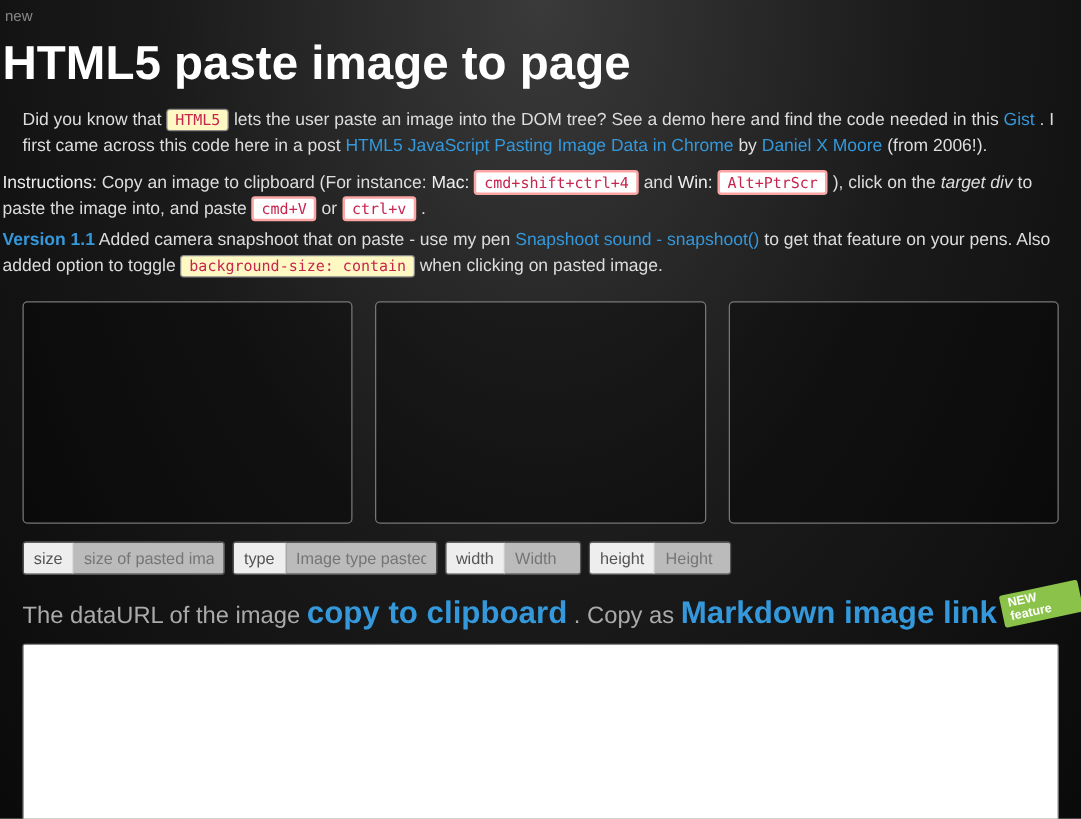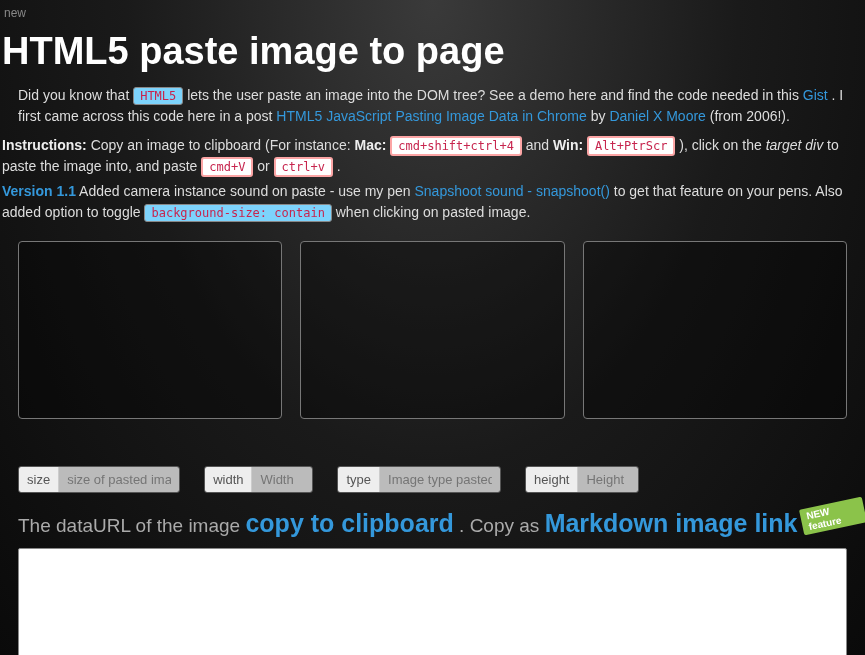--- a/index.html
+++ b/index.html
@@ -22,42 +22,42 @@
   color: #c7254e;
   border: 2px solid #fca5a5;
   border-radius: 3px;
   padding: 0 6px;
   font-family: Menlo, Consolas, monospace;
   font-size: 12px;
   line-height: 16px;
 }
 .code-inline {
   display: inline-block;
-  background: #7dd3fc;
+  background: #fef9c3;
   color: #c7254e;
   border: 1px solid #888;
   border-radius: 3px;
   padding: 0 6px;
   font-family: Menlo, Consolas, monospace;
   font-size: 12px;
   line-height: 16px;
 }
 .link { color: #3498db; text-decoration: none; cursor: pointer; }
-.bold { font-weight: bold; color: #eee; }
+.bold { font-weight: normal; color: #eee; }
 .italic { font-style: italic; }
 .version { color: #3498db; font-weight: bold; text-align: center; }
 .boxes { display: flex; gap: 18px; padding: 14px 18px; }
 .target-box {
   flex: 1;
   height: 178px;
   background: rgba(0,0,0,0.35);
   border: 1px solid #777;
   border-radius: 4px;
 }
-.info-row { display: flex; gap: 24px; padding: 0 18px 10px 18px; align-items: center; flex-wrap: wrap; margin-top: 33px; }
+.info-row { display: flex; gap: 6px; padding: 0 18px 10px 18px; align-items: center; flex-wrap: wrap; }
 .field-group { display: flex; border: 1px solid #555; border-radius: 3px; overflow: hidden; }
 .field-label {
   background: #eee;
   color: #555;
   padding: 5px 8px;
   font-size: 13px;
   border-right: 1px solid #ccc;
 }
 .field-input {
   background: #bbb;
@@ -133,45 +133,45 @@
   <span class="italic">target div</span>
   <span> to paste the image into, and paste </span>
   <span class="kbd">cmd+V</span>
   <span> or </span>
   <span class="kbd">ctrl+v</span>
   <span>.</span>
 </div>
 
 <div class="para">
   <span class="version">Version 1.1</span>
-  <span> Added camera instance sound on paste - use my pen </span>
+  <span> Added camera snapshoot that on paste - use my pen </span>
   <a class="link">Snapshoot sound - snapshoot()</a>
   <span> to get that feature on your pens. Also added option to toggle </span>
   <span class="code-inline">background-size: contain</span>
   <span> when clicking on pasted image.</span>
 </div>
 
 <div class="boxes">
   <div class="target-box"></div>
   <div class="target-box"></div>
   <div class="target-box"></div>
 </div>
 
 <div class="info-row">
   <div class="field-group">
     <span class="field-label">size</span>
     <input class="field-input" placeholder="size of pasted image" style="">
   </div>
   <div class="field-group">
+    <span class="field-label">type</span>
+    <input class="field-input" placeholder="Image type pasted" style="">
+  </div>
+  <div class="field-group">
     <span class="field-label">width</span>
     <input class="field-input narrow" placeholder="Width" style="">
-  </div>
-  <div class="field-group">
-    <span class="field-label">type</span>
-    <input class="field-input" placeholder="Image type pasted" style="">
   </div>
   <div class="field-group">
     <span class="field-label">height</span>
     <input class="field-input narrow" placeholder="Height" style="">
   </div>
 </div>
 
 <div class="dataurl-line">
   <span>The dataURL of the image </span>
   <a class="link">copy to clipboard</a>

